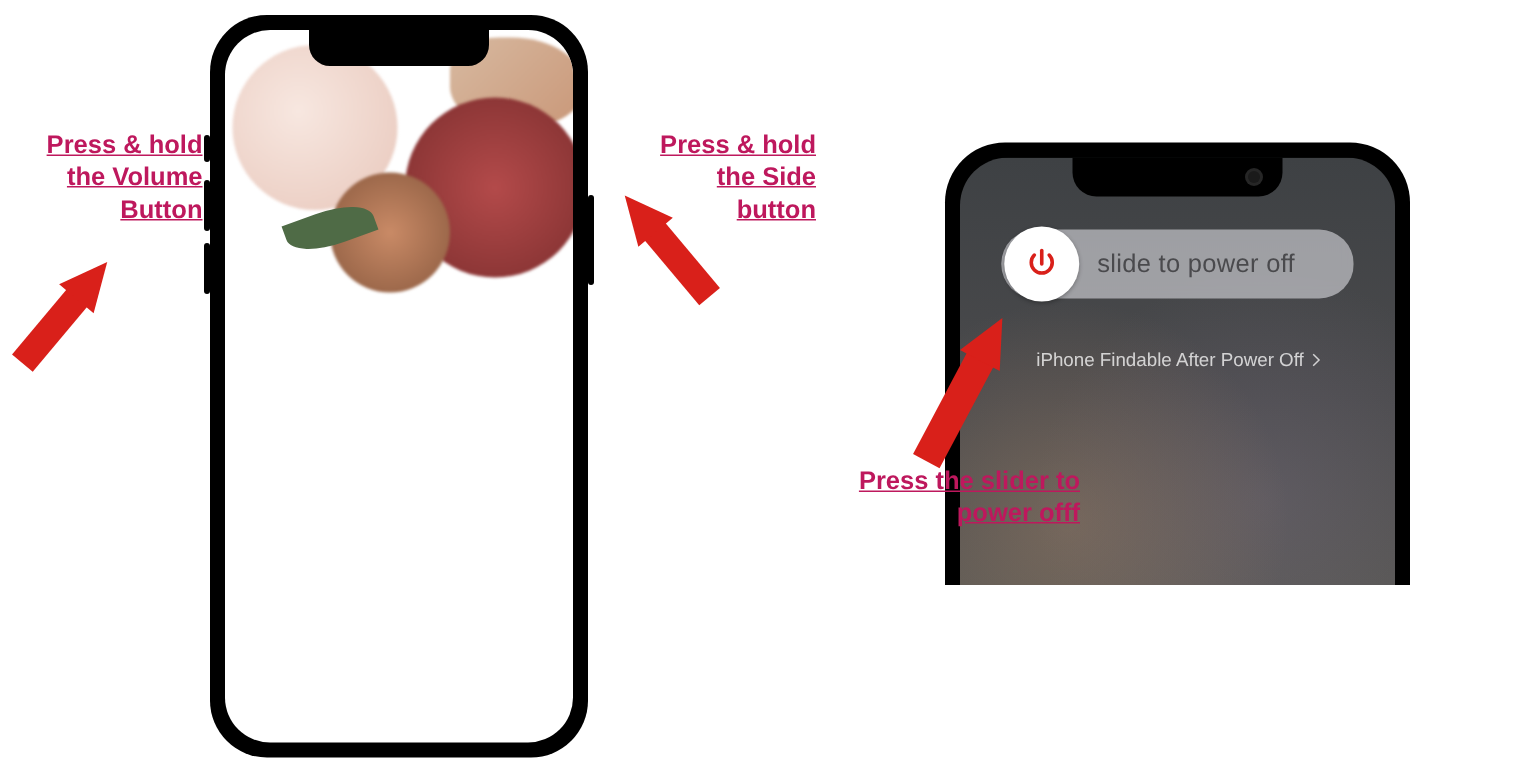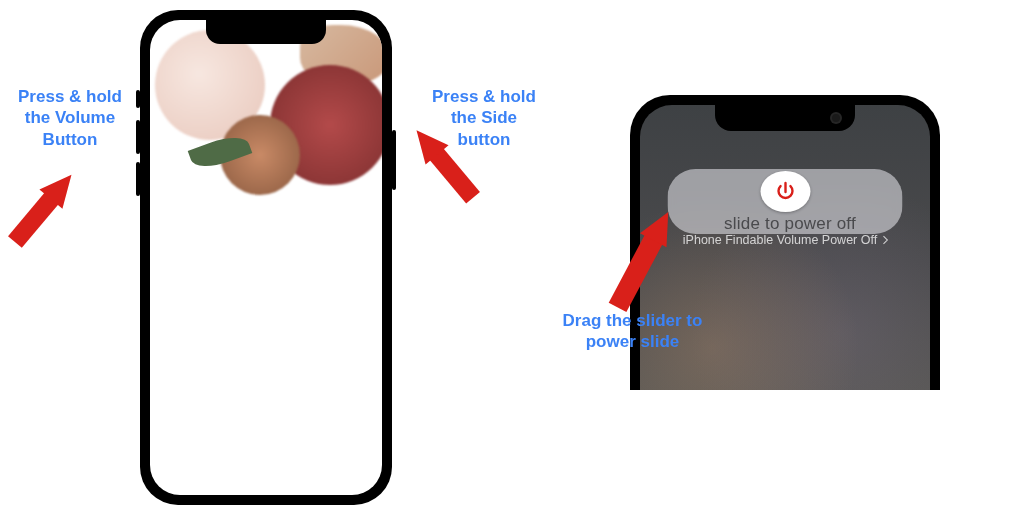--- a/index.html
+++ b/index.html
@@ -97,31 +97,30 @@
   .phone-right .camera-dot {
     position: absolute; top: 9px; right: 90px;
     width: 8px; height: 8px; border-radius: 50%;
     background: #1a1a1a; box-shadow: 0 0 0 2px #262626;
     z-index:3;
   }
 
   
   .power-slider {
     position: absolute;
-    top: 64px;
+    top: 48px;
     left: 50%;
     transform: translateX(-50%);
     width: 235px;
-    height: 65px;
+    height: 46px;
     background: rgba(235,235,240,0.55);
     border-radius: 28px;
     display: flex;
     align-items: center;
     backdrop-filter: blur(4px);
-    flex-direction: column;
   }
   .power-knob {
     width: 50px; height: 50px;
     margin: 2px;
     background: #fff;
     border-radius: 50%;
     display: flex; align-items: center; justify-content: center;
     box-shadow: 0 1px 3px rgba(0,0,0,0.3);
   }
   .power-knob svg { width: 24px; height: 24px; }
@@ -151,23 +150,24 @@
     width:6px; height:6px;
     border-top:1.5px solid rgba(255,255,255,0.75);
     border-right:1.5px solid rgba(255,255,255,0.75);
     transform: rotate(45deg);
   }
 
   
   .callout {
     position: absolute;
     font-weight: 700;
-    color: #3b82f6;
-    text-align: center;
+    color: #be185d;
+    text-align: right;
     line-height: 1.25;
+    text-decoration: underline;
   }
   .c-left  { left: 5px;  top: 86px;  width: 130px; font-size: 17px; }
   .c-right { left: 424px; top: 86px;  width: 120px; font-size: 17px; }
   .c-drag  { left: 545px; top: 310px; width: 175px; font-size: 17px; }
 
   
   .arrow { position: absolute; }
   .arrow-shaft { background: #d9201a; position: absolute; }
   .arrow-head {
     width: 0; height: 0; position: absolute;
@@ -206,29 +206,29 @@
       <div class="power-knob">
         <svg viewBox="0 0 24 24">
           <path d="M12 3v9" stroke="#d9201a" stroke-width="2.4" stroke-linecap="round" fill="none"></path>
           <path d="M7.05 6.05A7 7 0 1 0 16.95 6.05" stroke="#d9201a" stroke-width="2.4" stroke-linecap="round" fill="none"></path>
         </svg>
       </div>
       <div class="slider-text">slide to power off</div>
     </div>
 
     <div class="findable">
-      <span>iPhone Findable Volume Power Off</span>
+      <span>iPhone Findable After Power Off</span>
       <span class="chevron"></span>
     </div>
   </div>
 </div>
 
 <div class="callout c-left">Press &amp; hold the Volume Button</div>
 <div class="callout c-right">Press &amp; hold the Side button</div>
-<div class="callout c-drag">Drag the slider to power slide</div>
+<div class="callout c-drag">Press the slider to power offf</div>
 
 <div class="arrow" style="left:60px; top:165px; transform:rotate(40deg);">
   <div class="arrow-shaft" style="width:18px; height:60px; left:6px; top:28px;"></div>
   <div class="arrow-head" style="left:0; top:0;"></div>
 </div>
 
 <div class="arrow" style="left:405px; top:140px; transform:rotate(-40deg);">
   <div class="arrow-shaft" style="width:18px; height:60px; left:6px; top:28px;"></div>
   <div class="arrow-head" style="left:0; top:0;"></div>
 </div>

